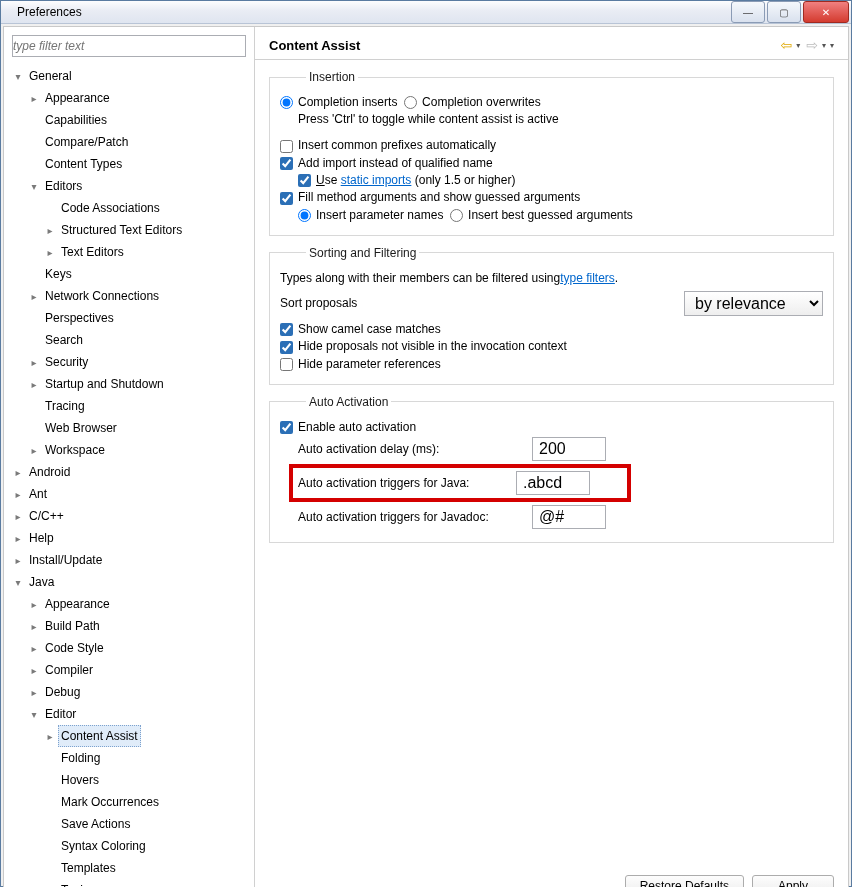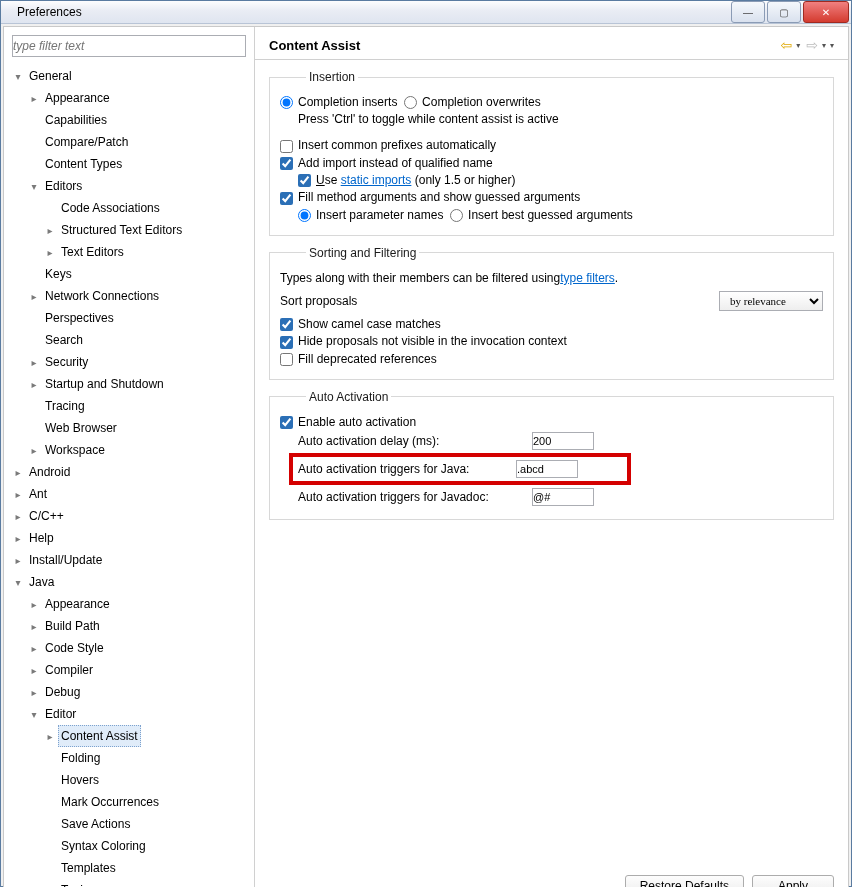--- a/index.html
+++ b/index.html
@@ -36,23 +36,23 @@
   legend{color:#1a1a1a;padding:0 3px;margin-left:26px;}
   .row{margin:3px 0;display:flex;align-items:center;}
   .row.indent1{padding-left:18px;}
   input[type=checkbox],input[type=radio]{margin:0 5px 0 0;vertical-align:middle;}
   input[type=checkbox]{accent-color:#2b6fb6;}
   label{cursor:default;}
   .u{text-decoration:underline;}
   a.link{color:#0066cc;text-decoration:underline;cursor:pointer;}
   .kv{display:grid;grid-template-columns:210px 90px;gap:6px 24px;align-items:center;}
   .kv-row-highlight{grid-column:1 / span 2;display:grid;grid-template-columns:210px 90px;gap:6px 8px;align-items:center;border:4px solid #d40000;padding:3px 5px;margin:-3px -9px;}
-  .kv input[type=text]{border:1px solid #abadb3;padding:2px 0;font-family:inherit;font-size:11px;width:60px;}
+  .kv input[type=text]{border:1px solid #abadb3;padding:2px 6px;font-family:inherit;font-size:16px;width:60px;}
   .sort-row{display:flex;justify-content:space-between;align-items:center;margin:6px 0;}
-  select{border:1px solid #abadb3;background:linear-gradient(#fff,#eee);padding:2px 20px 2px 6px;font-family:Liberation Serif, serif;font-size:11px;}
+  select{border:1px solid #abadb3;background:linear-gradient(#fff,#eee);padding:2px 20px 2px 6px;font-family:Liberation Sans, sans-serif;font-size:16px;}
   .bottom-right{display:flex;justify-content:flex-end;gap:8px;padding:8px 14px;}
   button.btn{min-width:82px;padding:3px 14px;border:1px solid #acacac;border-radius:3px;background:linear-gradient(#fdfdfd,#ececec);font-family:inherit;font-size:12px;cursor:default;}
 </style>
 </head>
 <body>
 
 <div class="window">
   <div class="titlebar">
     <span>Preferences</span>
     <div class="window-controls">
@@ -180,21 +180,21 @@
               <span>Sort proposals</span>
               <select><option>by relevance</option></select>
             </div>
             <div class="row">
                 <label><input type="checkbox" checked="" style=""><span>Show camel case matches</span></label>
               </div>
             <div class="row">
                 <label><input type="checkbox" checked="" style=""><span>Hide proposals not visible in the invocation context</span></label>
               </div>
             <div class="row">
-                <label><input type="checkbox" style=""><span>Fill deprecated references</span></label>
+                <label><input type="checkbox" style=""><span>Hide parameter references</span></label>
               </div>
           </fieldset>
 
           <fieldset>
             <legend>Auto Activation</legend>
             <div class="row">
                 <label><input type="checkbox" checked="" style=""><span>Enable auto activation</span></label>
               </div>
             <div class="row indent1">
               <div class="kv">

